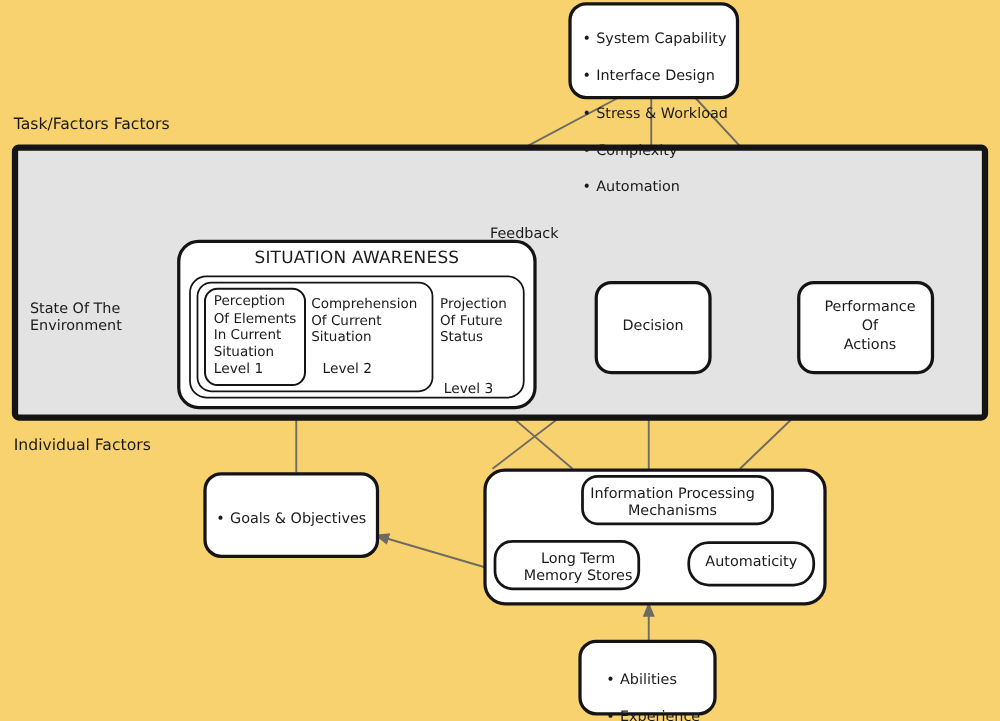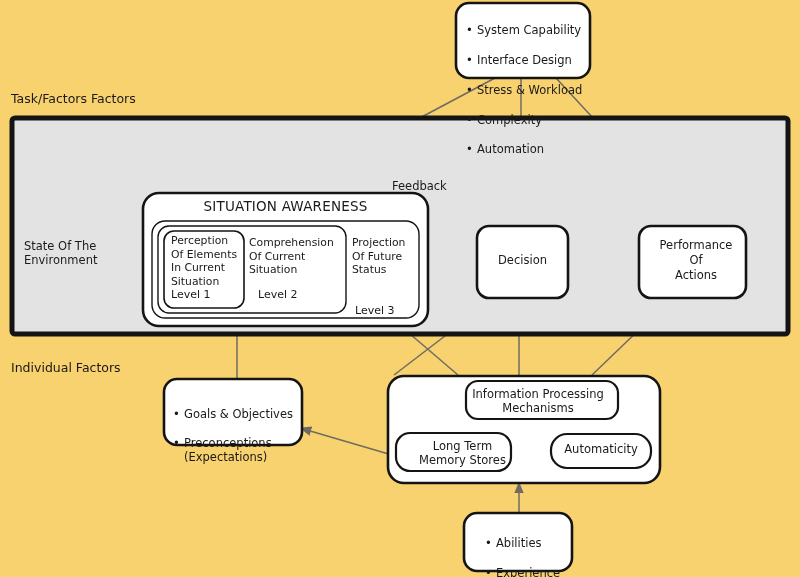--- a/index.html
+++ b/index.html
@@ -128,21 +128,21 @@
 
     <rect x="388" y="376" width="272" height="107" rx="16" ry="16" fill="#FFFFFF" stroke="#141414" stroke-width="2.6"></rect>
     <rect x="466" y="381" width="152" height="38" rx="12" ry="12" fill="#FFFFFF" stroke="#141414" stroke-width="2.2"></rect>
     <rect x="396" y="433" width="115" height="38" rx="14" ry="14" fill="#FFFFFF" stroke="#141414" stroke-width="2.2"></rect>
     <rect x="551" y="434" width="100" height="34" rx="16" ry="16" fill="#FFFFFF" stroke="#141414" stroke-width="2.2"></rect>
 
     <rect x="464" y="513" width="108" height="58" rx="13" ry="13" fill="#FFFFFF" stroke="#141414" stroke-width="2.6"></rect>
   </svg>
 
   <div class="lbl region-label" style="left:11px;top:92px;">Task/Factors Factors</div>
-  <div class="lbl region-label" style="left:11px;top:349px;margin-top:12px;">Individual Factors</div>
+  <div class="lbl region-label" style="left:11px;top:349px;">Individual Factors</div>
 
   <ul class="lbl bullets" style="left:466px;top:8px;font-size:11.5px;line-height:1.3;">
     <li>System Capability</li>
     <li>Interface Design</li>
     <li>Stress &amp; Workload</li>
     <li>Complexity</li>
     <li>Automation</li>
   </ul>
 
   <div class="lbl" style="left:143px;top:199px;width:285px;text-align:center;font-size:13.5px;letter-spacing:.2px;">SITUATION AWARENESS</div>
@@ -169,22 +169,20 @@
   <div class="lbl node-text" style="left:477px;top:254px;width:91px;font-size:11.5px;">Decision</div>
 
   <div class="lbl node-text" style="left:639px;top:238px;width:114px;font-size:11.5px;line-height:1.3;">Performance
 Of
 Actions</div>
 
   <div class="lbl" style="left:392px;top:146px;font-size:11.5px;margin-top:34px;">Feedback</div>
 
   <ul class="lbl bullets" style="left:173px;top:392px;font-size:11.5px;line-height:1.27;">
     <li>Goals &amp; Objectives</li>
-    <li style="white-space:pre-line;">Preconceptions
-(Expectations)</li>
   </ul>
 
   <div class="lbl node-text" style="left:466px;top:387px;width:144px;font-size:11.5px;line-height:1.25;">Information Processing
 Mechanisms</div>
   <div class="lbl node-text" style="left:396px;top:439px;width:133px;font-size:11.5px;line-height:1.25;">Long Term
 Memory Stores</div>
   <div class="lbl node-text" style="left:551px;top:443px;width:100px;font-size:11.5px;">Automaticity</div>
 
   <ul class="lbl bullets" style="left:485px;top:521px;font-size:11.5px;line-height:1.3;">
     <li>Abilities</li>

